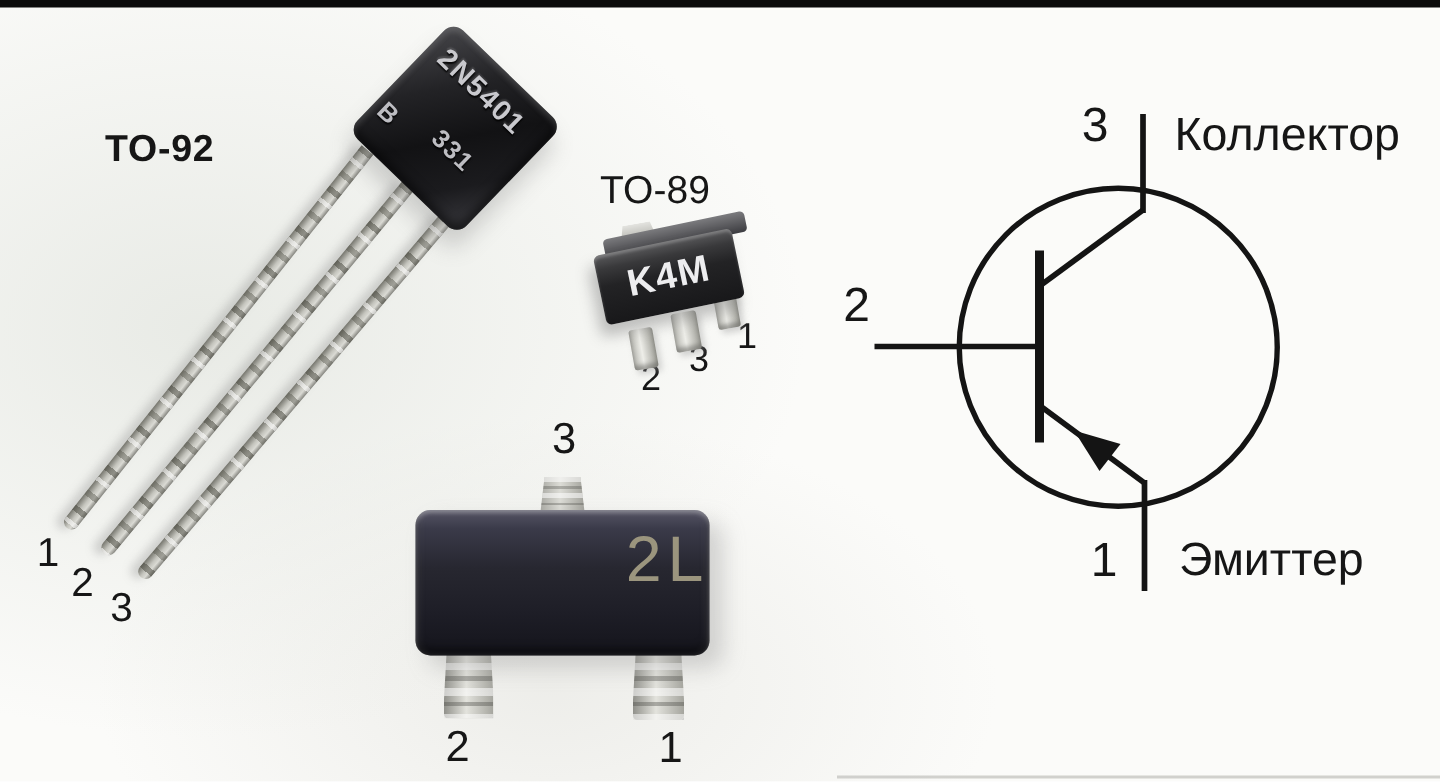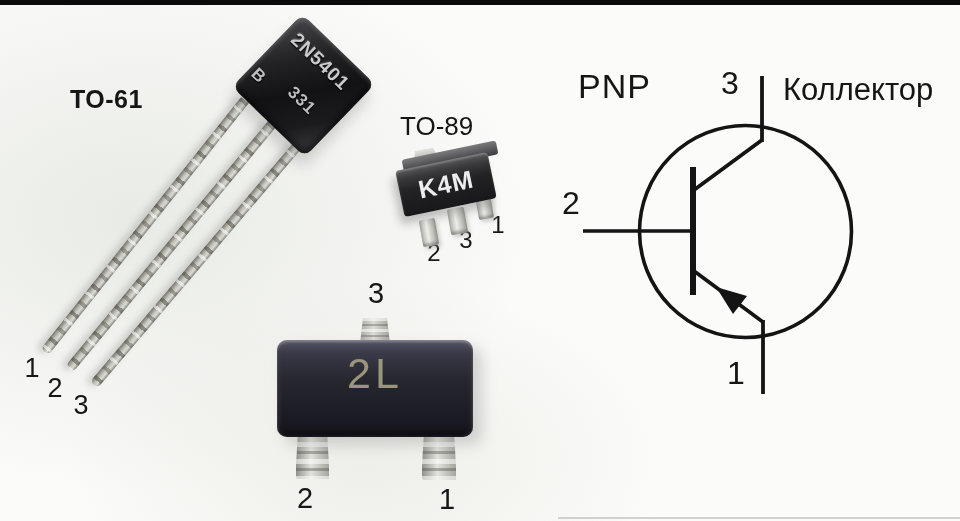--- a/index.html
+++ b/index.html
@@ -111,21 +111,21 @@
   }
   .legS.left{left:296px;top:425px;width:33px;height:54px;}
   .legS.right{left:422px;top:425px;width:34px;height:55px;}
   .bodyS{
     left:277px;top:340px;width:196px;height:97px;border-radius:10px;z-index:2;
     background:linear-gradient(180deg,#565565 0%,#3a3a49 13%,#272730 40%,#1e1e27 70%,#14141b 100%);
     box-shadow:inset 0 2px 3px rgba(255,255,255,.28), inset 3px 0 5px rgba(255,255,255,.08),
                inset -3px 0 5px rgba(255,255,255,.07), inset 0 -4px 6px rgba(0,0,0,.55),
                9px 8px 14px rgba(150,150,150,.38);
   }
-  .bodyS .mark{position:absolute;left:0;right:0;top:9px;text-align:center;
+  .bodyS .mark{position:absolute;left:0;right:0;top:9px;text-align:right;
     font-size:43px;color:#9b957e;letter-spacing:4px;}
   .pinS{font-size:29px;width:22px;}
   .pinS.p2{left:294px;top:484px;}
   .pinS.p1{left:436px;top:485px;}
 
   
   .schem-svg{left:540px;top:50px;}
   .pnp-label{left:578px;top:69px;font-size:34px;letter-spacing:1px;}
   .sch-num{font-size:32px;width:24px;}
   .sch-name{font-size:31px;text-align:center;}
@@ -137,21 +137,21 @@
   .name-emitter{left:786px;top:357px;}
 </style>
 </head>
 <body>
 
 <div class="canvas">
 
   <div class="abs topbar"></div>
   <div class="abs botline"></div>
 
-  <div class="lbl to92-label">TO-61</div>
+  <div class="lbl to92-label">TO-92</div>
 
   <div class="leg92 l1"></div>
   <div class="leg92 l2"></div>
   <div class="leg92 l3"></div>
 
   <div class="abs body92">
     <div class="m1">2N5401</div>
     <div class="mB">B</div>
     <div class="m331">331</div>
   </div>
@@ -193,22 +193,22 @@
     <circle cx="205.5" cy="181.5" r="106" fill="none" stroke="#141414" stroke-width="3.6"></circle>
     <line x1="153" y1="117" x2="153" y2="245" stroke="#141414" stroke-width="6"></line>
     <line x1="43" y1="181" x2="152" y2="181" stroke="#141414" stroke-width="3.6"></line>
     <line x1="154" y1="140" x2="222" y2="90" stroke="#141414" stroke-width="3.8"></line>
     <line x1="222" y1="92" x2="222" y2="26" stroke="#141414" stroke-width="3.8"></line>
     <line x1="154" y1="221" x2="223" y2="272" stroke="#141414" stroke-width="3.8"></line>
     <line x1="223" y1="270" x2="223" y2="344" stroke="#141414" stroke-width="3.8"></line>
     <polygon points="176,237 207,246 193,264" fill="#141414"></polygon>
   </svg>
 
-  <div class="lbl pnp-label">PNP</div>
 
   <div class="lbl ctr sch-num num-collector">3</div>
   <div class="lbl sch-name name-collector">Коллектор</div>
 
   <div class="lbl ctr sch-num num-base">2</div>
 
   <div class="lbl ctr sch-num num-emitter">1</div>
+  <div class="lbl sch-name name-emitter">Эмиттер</div>
 
 </div>
 
 </body></html>

